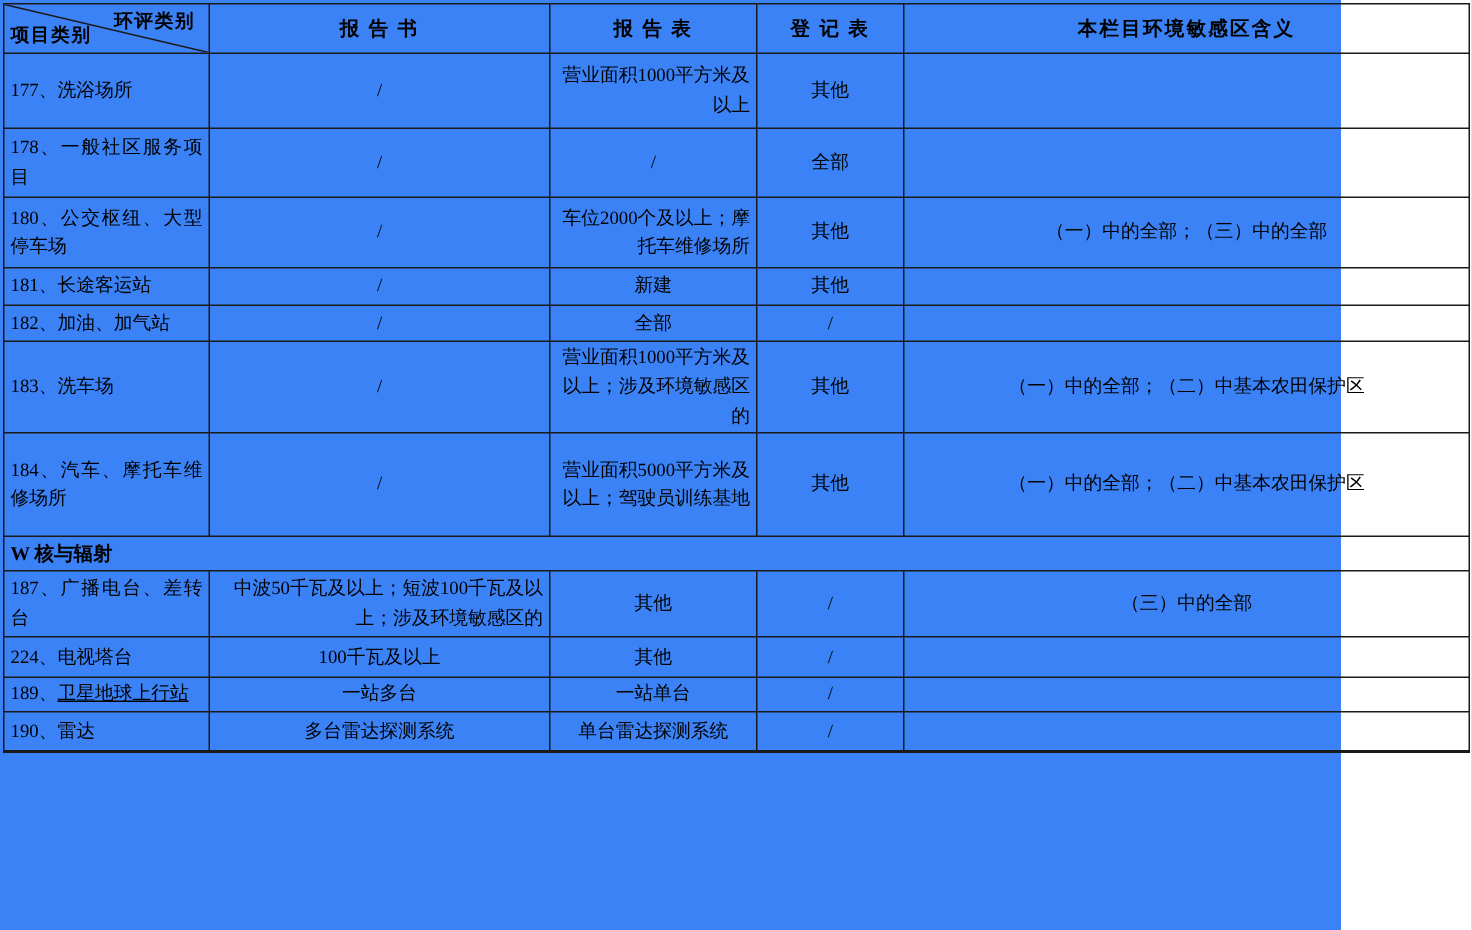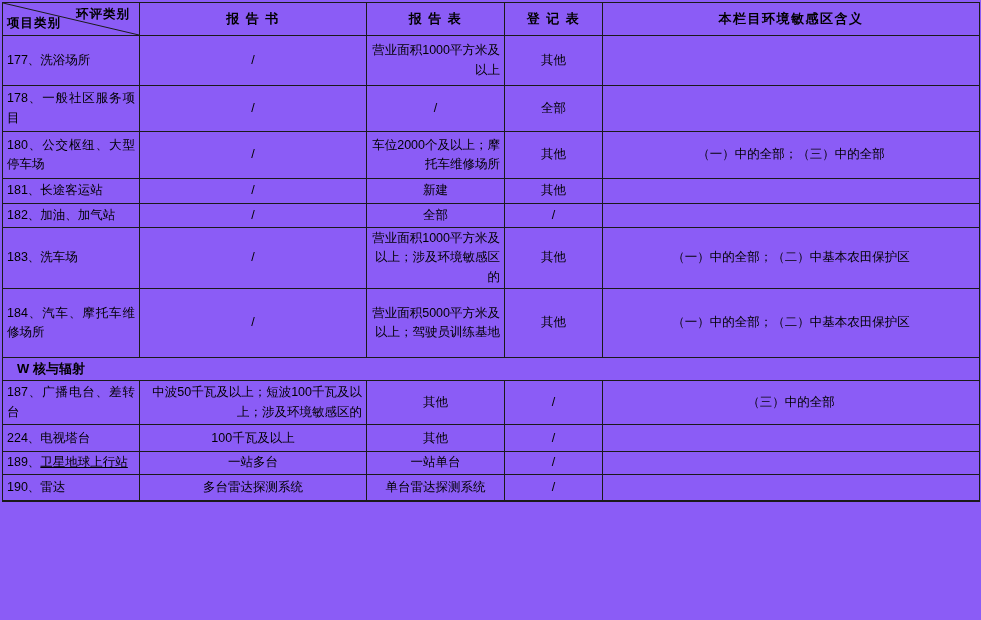--- a/index.html
+++ b/index.html
@@ -1,35 +1,35 @@
 <!DOCTYPE html>
 <html><head>
 <meta charset="utf-8">
 <style>
   html,body { margin:0; padding:0; background:#fff; }
   .page {
-    position:relative; width:981px; height:620px; background:#8b5cf6;
-    font-family:Liberation Sans, sans-serif; color:#000;
+    position:relative; width:894px; height:620px; background:#3b82f6;
+    font-family:Liberation Serif, serif; color:#000;
   }
   table.grid {
     position:absolute; left:2px; top:2px; width:977px;
     border-collapse:collapse; table-layout:fixed;
     border:1px solid #1a1a1a; border-bottom:2px solid #1a1a1a;
   }
   td, th {
     border:1px solid #1a1a1a;
     font-size:12.5px; line-height:1.55; vertical-align:middle;
     padding:1px 4px; overflow:hidden; font-weight:normal;
   }
   th { font-weight:bold; font-size:13px; letter-spacing:1.5px; text-align:center; padding:2px 2px; }
   .cat { text-align:justify; }
   .c   { text-align:center; }
   .l   { text-align:right; }
   .u   { text-decoration:underline; }
-  tr.section td { font-weight:bold; font-size:13px; text-align:left; padding-left:14px; }
+  tr.section td { font-weight:bold; font-size:13px; text-align:left; padding-left:4px; }
   .corner { position:relative; padding:0; }
   .corner svg { position:absolute; left:0; top:0; width:100%; height:100%; display:block; }
   .corner .tr-label { position:absolute; top:2px; right:9px; font-weight:bold; font-size:12.5px; letter-spacing:1px; }
   .corner .bl-label { position:absolute; bottom:2px; left:4px; font-weight:bold; font-size:12.5px; letter-spacing:1px; }
 </style>
 </head>
 <body>
 
 <div class="page">
   <table class="grid">

